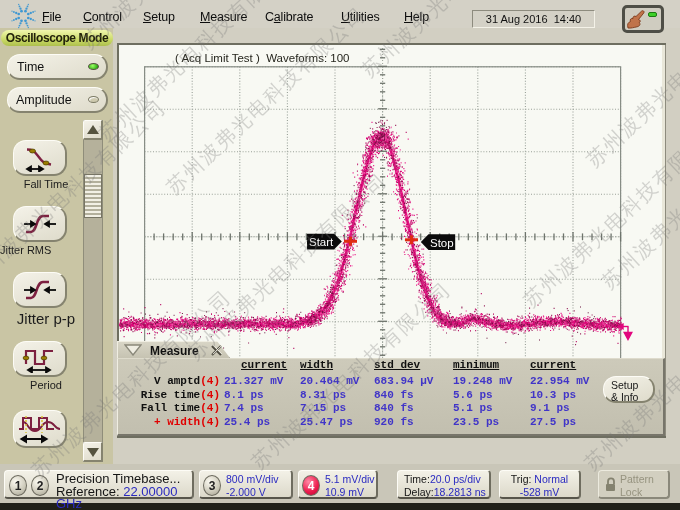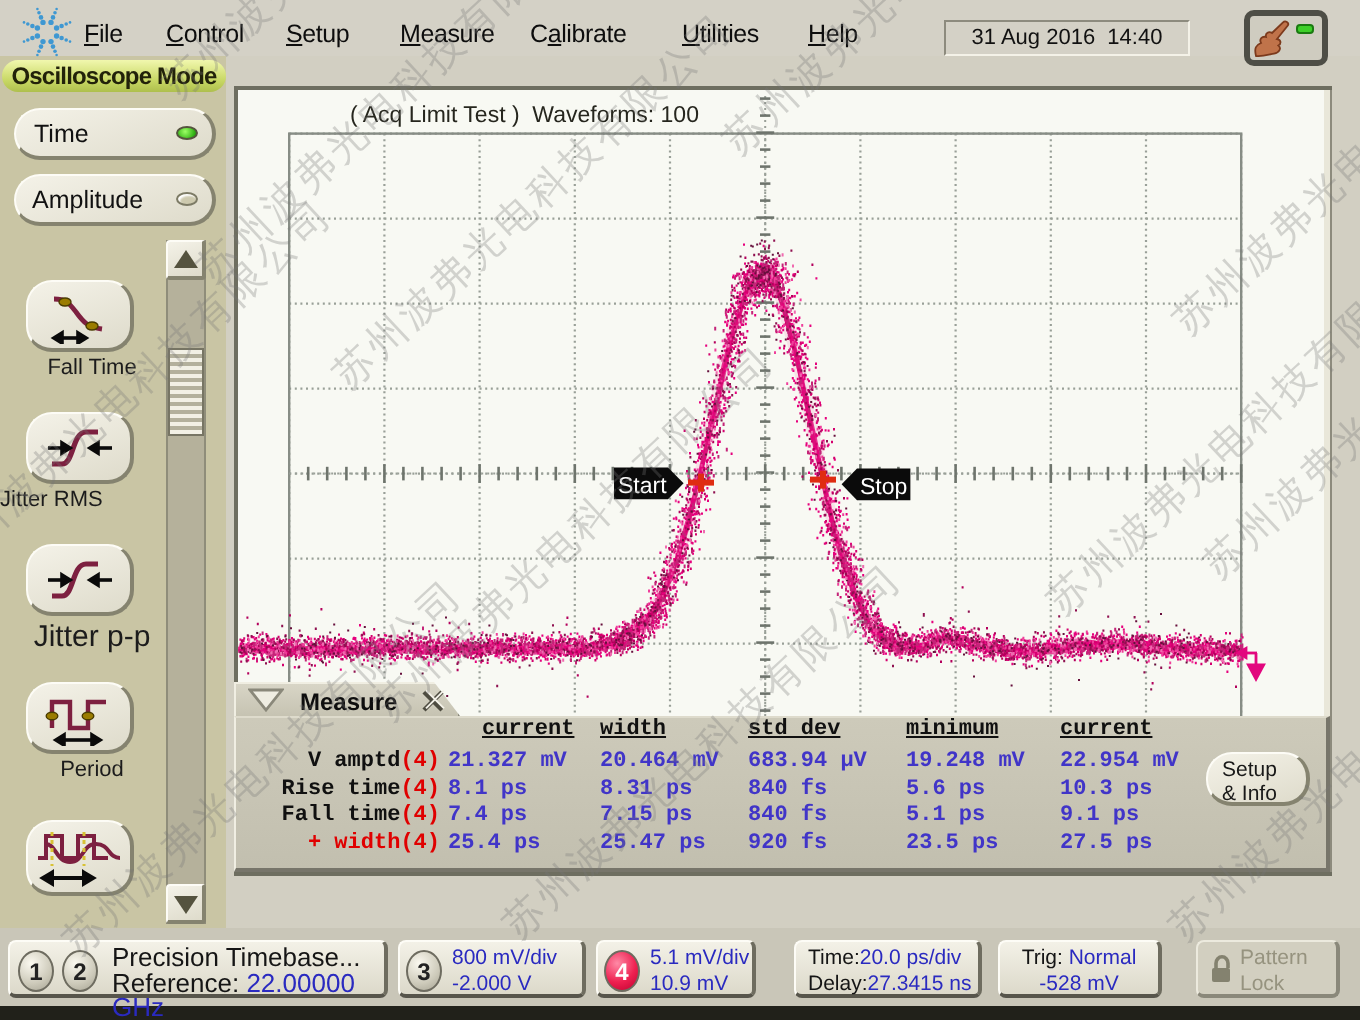--- a/index.html
+++ b/index.html
@@ -337,21 +337,21 @@
   </div>
 <div class="sp" style="left:199px;top:470px;width:94px;height:29px">
     <div style="position:absolute;left:3px;top:4px;width:18px;height:21px;border-radius:50%;background:radial-gradient(circle at 35% 30%,#fbf9f0,#cdcaba 60%,#a5a292);border:1px solid #6e6c60;color:#222;font-size:12px;font-weight:bold;text-align:center;line-height:21px">3</div>
     <div style="position:absolute;left:26px;top:2px;font-size:10.5px;line-height:12.5px;color:#2a2ac0">800 mV/div<br>-2.000 V</div>
   </div>
 <div class="sp" style="left:298px;top:470px;width:80px;height:29px">
     <div style="position:absolute;left:3px;top:4px;width:18px;height:21px;border-radius:50%;background:radial-gradient(circle at 35% 30%,#ff8aa6,#ee2050 55%,#c00030);border:1px solid #6e6c60;color:#fff;font-size:12px;font-weight:bold;text-align:center;line-height:21px">4</div>
     <div style="position:absolute;left:26px;top:2px;font-size:10.5px;line-height:12.5px;color:#2a2ac0">5.1 mV/div<br>10.9 mV</div>
   </div>
 <div class="sp" style="left:397px;top:470px;width:94px;height:29px">
-    <div style="position:absolute;left:6px;top:2px;font-size:10.5px;line-height:12.5px;color:#151515">Time:<span style="color:#2a2ac0">20.0 ps/div</span><br>Delay:<span style="color:#2a2ac0">27.3415 ns</span></div>
+    <div style="position:absolute;left:6px;top:2px;font-size:10.5px;line-height:12.5px;color:#151515">Time:<span style="color:#2a2ac0">20.0 ps/div</span><br>Delay:<span style="color:#2a2ac0">18.2813 ns</span></div>
   </div>
 <div class="sp" style="left:499px;top:470px;width:82px;height:29px">
     <div style="position:absolute;left:0;top:2px;width:100%;text-align:center;font-size:10.5px;line-height:12.5px;color:#151515">Trig: <span style="color:#2a2ac0">Normal</span><br><span style="color:#2a2ac0">-528 mV</span></div>
   </div>
 <div style="position:absolute;left:598px;top:470px;width:72px;height:29px;border-radius:4px;
 background:#d2cfc0;border-top:1px solid #eceade;border-left:1px solid #eceade;border-bottom:2px solid #8a887a;border-right:2px solid #8a887a">
 <svg width="14" height="16" viewBox="0 0 14 16" style="position:absolute;left:5px;top:6px">
 <path d="M4,7 V4.6 A3,3.2 0 0 1 10,4.6 V7" fill="none" stroke="#84826f" stroke-width="1.8"></path>
 <rect x="2" y="7" width="9" height="7" rx="1" fill="#84826f"></rect>
     </svg>

